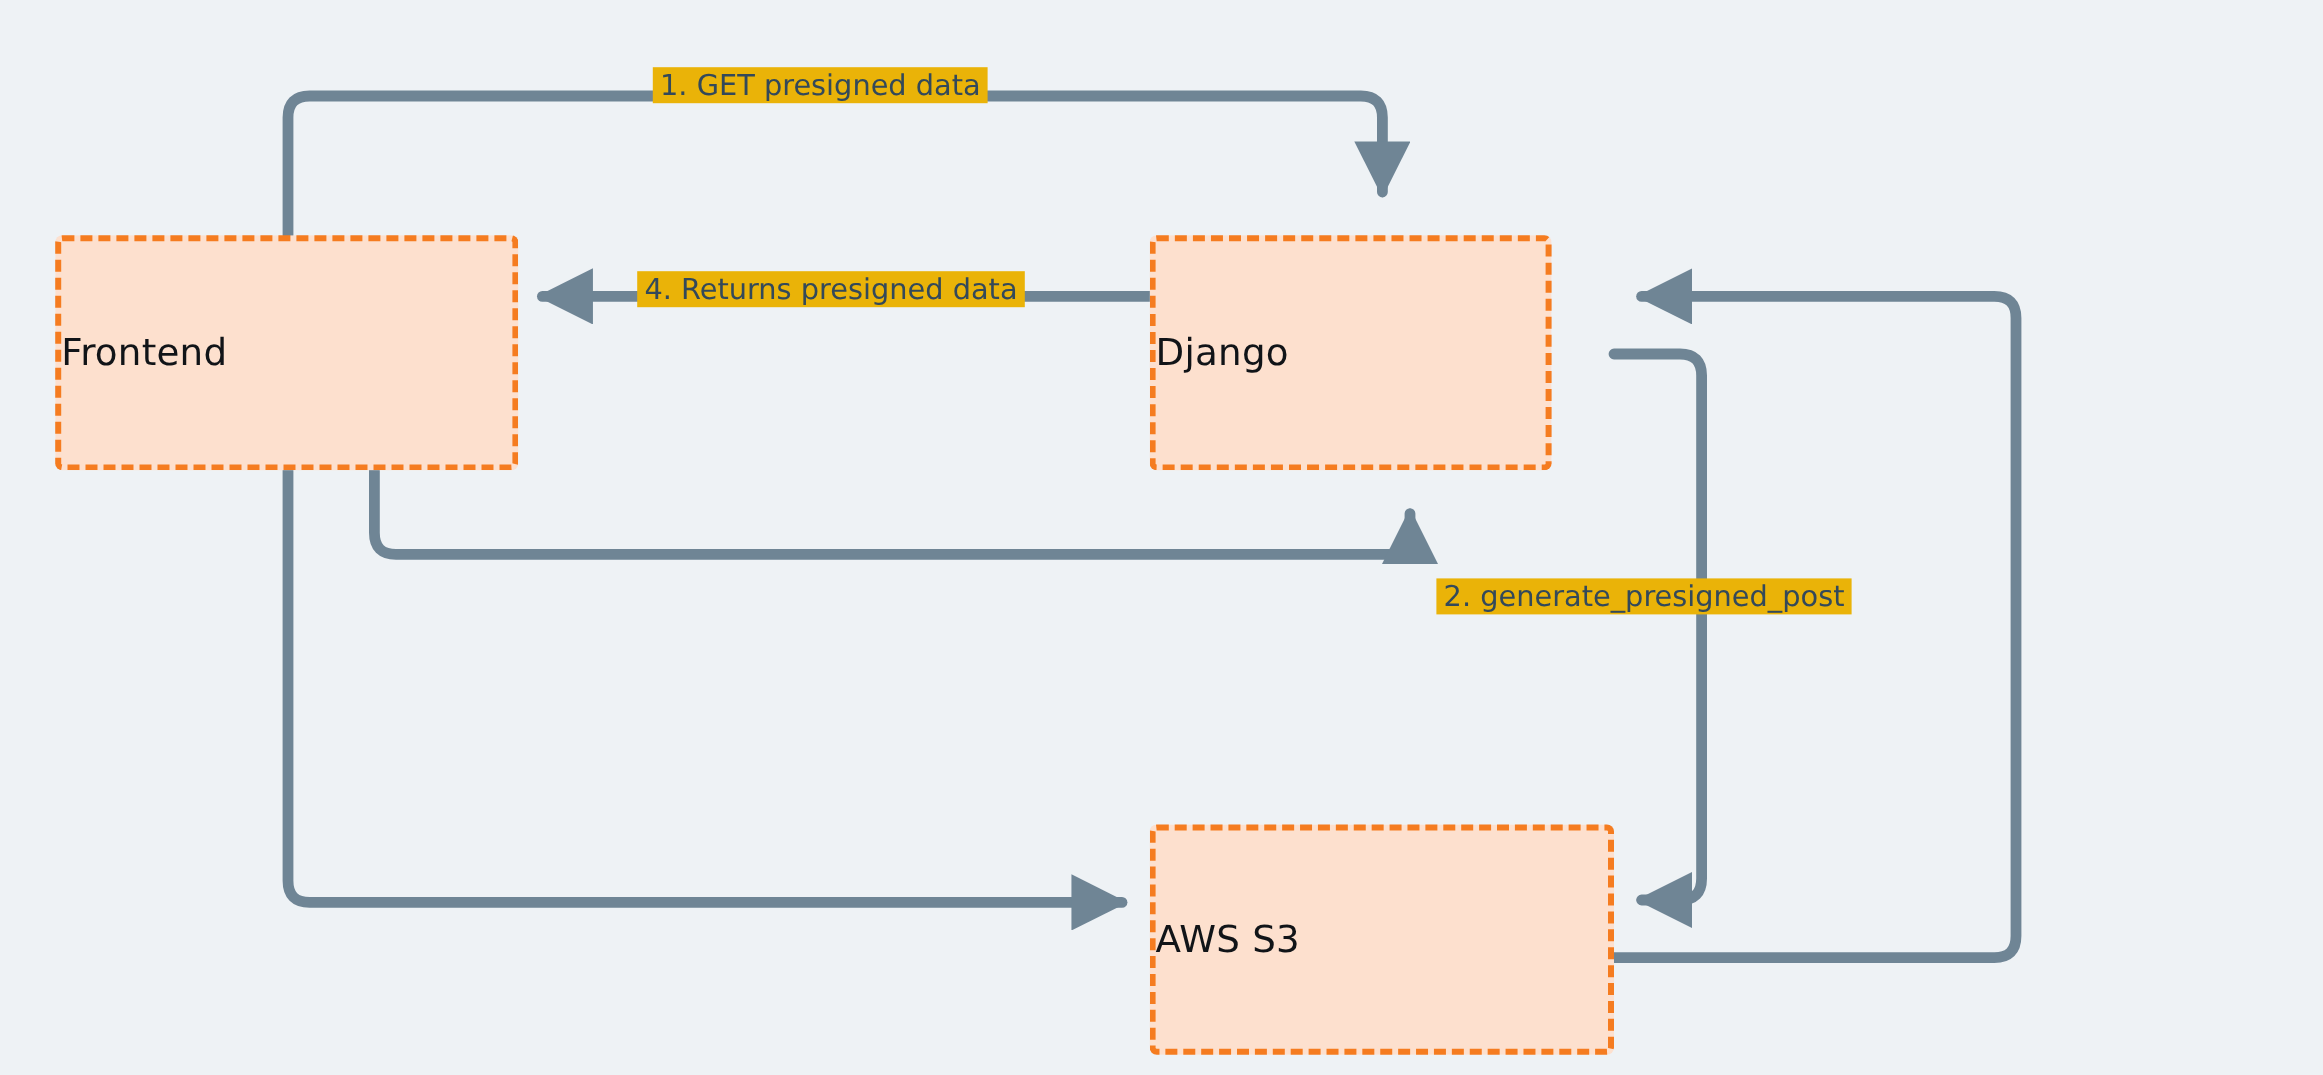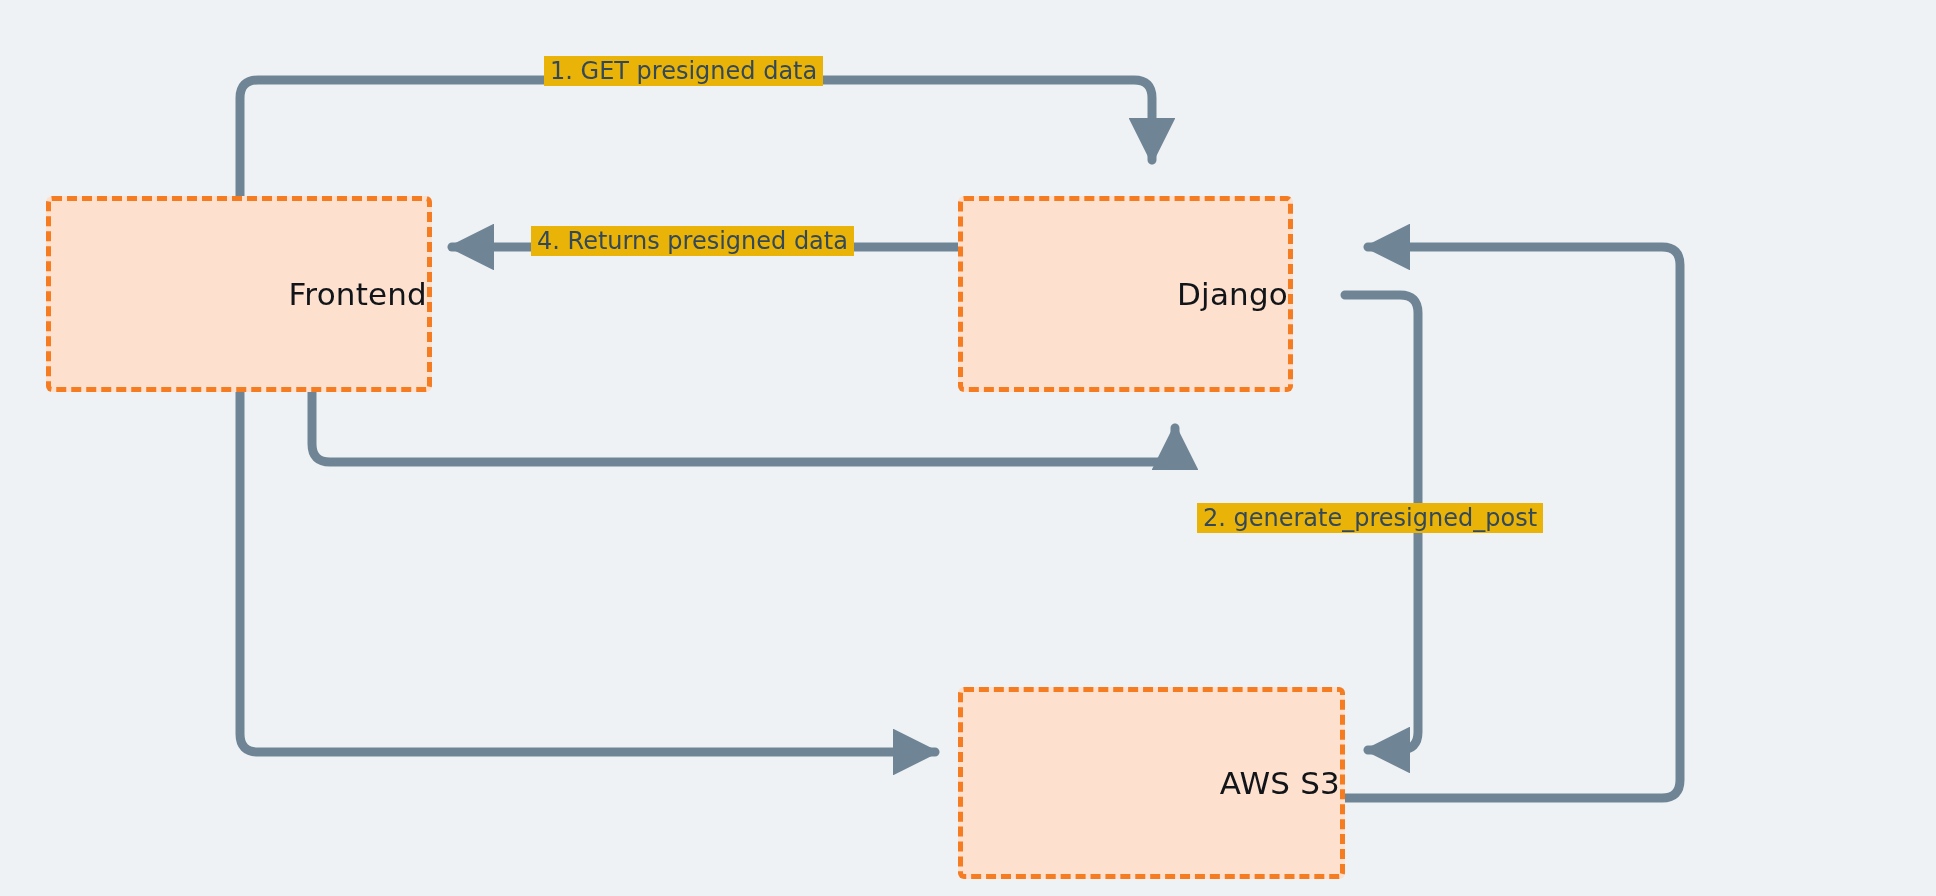--- a/index.html
+++ b/index.html
@@ -26,21 +26,21 @@
     display: block;
   }
   .node-box {
     position: absolute;
     box-sizing: border-box;
     background: #fde0ce;
     border: 5px dashed #f57c20;
     border-radius: 6px;
     display: flex;
     align-items: center;
-    justify-content: flex-end;
+    justify-content: flex-start;
   }
   .node-label {
     font-family: "DejaVu Sans", sans-serif;
     font-size: 31px;
     color: #111418;
     letter-spacing: 0.2px;
     white-space: pre;
   }
   .edge-label {
     position: absolute;
@@ -91,17 +91,17 @@
 
   <div class="node-box" style="left:958px; top:655px; width:387px; height:192px;margin-top:32px;">
     <span class="node-label">AWS S3</span>
   </div>
 
   <div class="edge-label" style="left:544px; top:56px;">1. GET presigned data</div>
 
   <div class="edge-label" style="left:503px; top:226px;margin-left:28px;">4. Returns presigned data</div>
 
 
-  <div class="edge-label" style="left:1197px; top:503px;">2. generate_presigned_post</div>
+  <div class="edge-label" style="left:1197px; top:482px;">2. generate_presigned_post</div>
 
 
 
 </div>
 
 </body></html>

